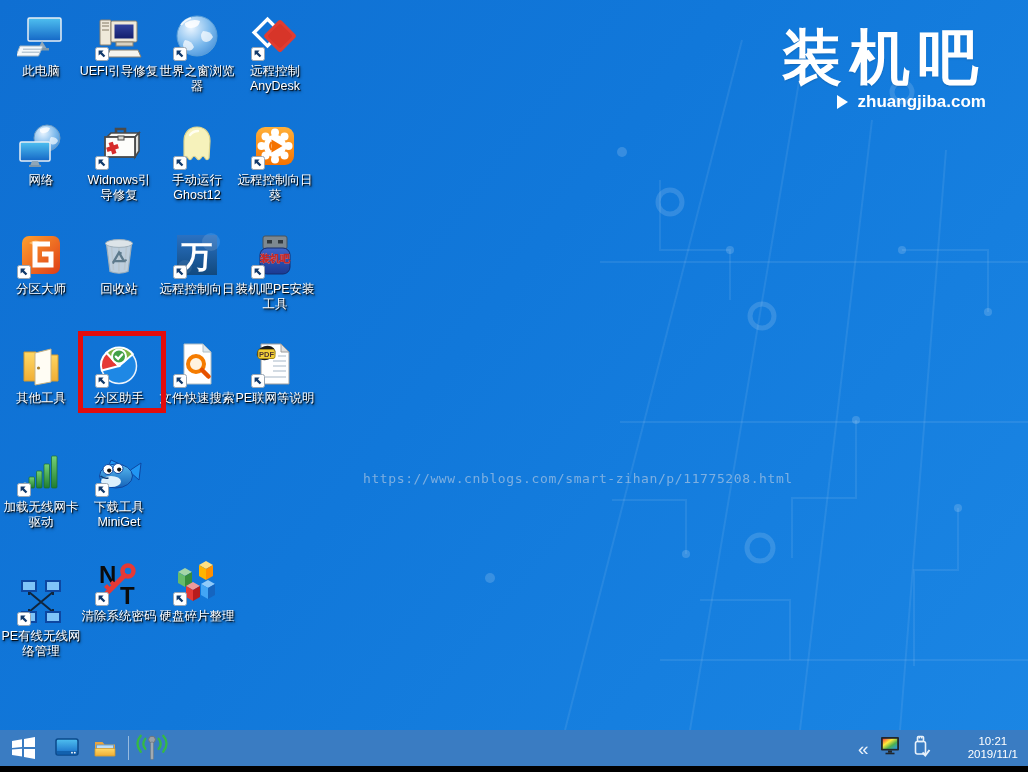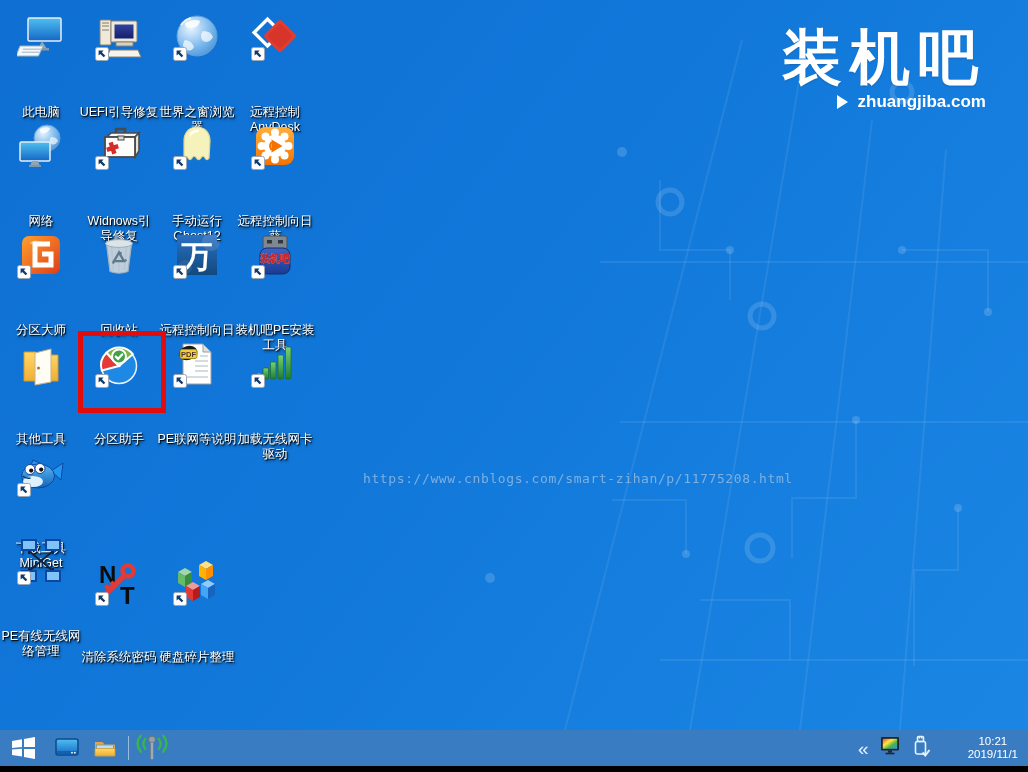--- a/index.html
+++ b/index.html
@@ -6,21 +6,21 @@
   .stage{position:relative;width:1028px;height:772px;overflow:hidden;
          font-family:"Liberation Sans","DejaVu Sans",sans-serif;}
   .wallpaper{position:absolute;left:0;top:0;width:1028px;height:766px;
          background:linear-gradient(128deg,#0f6fd2 0%,#1178da 45%,#1b86e4 100%);}
   .pattern{position:absolute;left:0;top:0;pointer-events:none;}
 
   
   .grid{position:absolute;left:2px;top:5px;display:grid;
         grid-template-columns:repeat(4,78px);grid-auto-rows:109px;}
   .cell{position:relative;display:flex;flex-direction:column;align-items:center;
-        padding-top:8px;cursor:default;gap:41px;}
+        padding-top:8px;cursor:default;}
   .cr1{grid-column:1;justify-content:flex-end;}
   .ic{position:relative;width:48px;height:48px;flex:none;}
   .lbl{margin:3px -8px 0;width:94px;font-size:12.5px;line-height:15px;color:#fff;
        text-align:center;white-space:pre-line;
        text-shadow:1px 1px 1px #000,1px 2px 3px rgba(0,0,0,.65);}
 
   
   .hl{position:absolute;left:78px;top:331px;width:88px;height:82px;
       border:5px solid #e20c0c;box-sizing:border-box;pointer-events:none;}
 
@@ -335,20 +335,32 @@
         <path d="M24 26 L11.5 12.8 A17.5 17.5 0 0 1 37.8 14.2 Z" fill="#7cb342" stroke="#fff" stroke-width="2"></path>
         <circle cx="24" cy="16.5" r="7" fill="#43a047" stroke="#fff" stroke-width="2"></circle>
         <path d="M20.8 16.6 l2.3 2.3 4 -4.5" fill="none" stroke="#fff" stroke-width="2.3" stroke-linecap="round"></path>
         <svg x="0" y="34" width="14" height="14">
               <use href="#scArrow"></use>
             </svg>
           </svg></div>
       <div class="lbl">分区助手</div>
     </div>
 
+    <div class="cell">
+      <div class="ic"><svg viewBox="0 0 48 48" width="48" height="48">
+        <path d="M11 4 h19 l8 8 v32 H11 Z" fill="#fff" stroke="#b0bec5"></path>
+        <path d="M30 4 l8 8 h-8 z" fill="#dde7ee" stroke="#b0bec5"></path>
+        <circle cx="23" cy="24" r="8" fill="#fff3e0" stroke="#f57c00" stroke-width="4"></circle>
+        <line x1="29" y1="30" x2="35.5" y2="36.5" stroke="#e65100" stroke-width="4.5" stroke-linecap="round"></line>
+        <svg x="0" y="34" width="14" height="14">
+              <use href="#scArrow"></use>
+            </svg>
+          </svg></div>
+      <div class="lbl">文件快速搜索</div>
+    </div>
 
 
     <div class="cell">
       <div class="ic"><svg viewBox="0 0 48 48" width="48" height="48">
         <path d="M10 4 h20 l8 8 v32 H10 Z" fill="#fff" stroke="#9e9e9e"></path>
         <path d="M30 4 l8 8 h-8 z" fill="#e0e0e0" stroke="#9e9e9e"></path>
         <path d="M27 16 h8 M22 21 h13 M22 26 h13 M22 31 h13 M14 37 h21" stroke="#c5d0da" stroke-width="1.6"></path>
         <ellipse cx="15" cy="13" rx="9.5" ry="7" fill="#1b1b1b" transform="rotate(-14 15 13)"></ellipse>
         <rect x="7" y="9.5" width="17" height="9" rx="2" fill="#f2cf3a" stroke="#a98d17"></rect>
         <text x="15.5" y="16.6" font-size="7.5" font-weight="bold" fill="#4e342e" text-anchor="middle">PDF</text>

